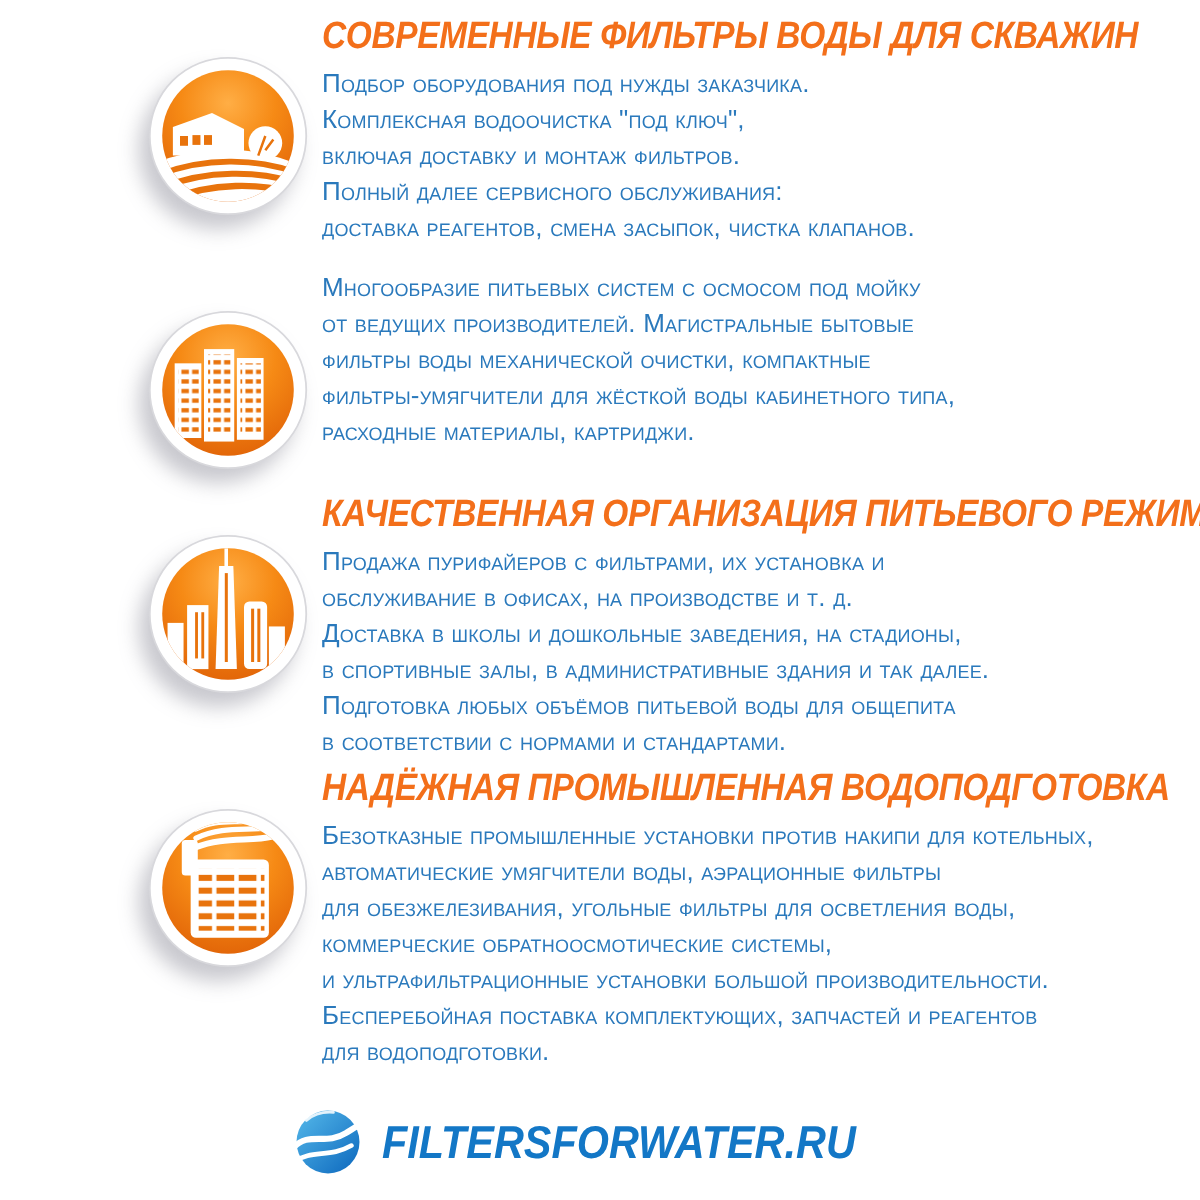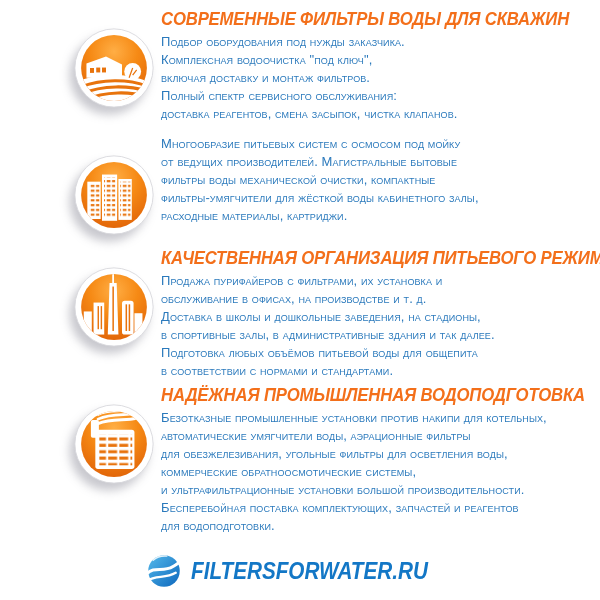--- a/index.html
+++ b/index.html
@@ -85,21 +85,21 @@
           <circle cx="66" cy="49" r="9.5" fill="#ffffff"></circle>
           <path d="M62,56 L66,45 M66,53 L70.5,47" stroke="#E8730C" stroke-width="1.4" fill="none"></path>
         </g>
       </svg>
     </div>
     <div class="content">
       <h2 class="heading"><span>СОВРЕМЕННЫЕ ФИЛЬТРЫ ВОДЫ ДЛЯ СКВАЖИН</span></h2>
       <p class="body-text">Подбор оборудования под нужды заказчика.
 Комплексная водоочистка "под ключ",
 включая доставку и монтаж фильтров.
-Полный спектр сервисного обслуживания:
+Полный далее сервисного обслуживания:
 доставка реагентов, смена засыпок, чистка клапанов.</p>
     </div>
   </div>
 
   <div class="section">
     <div class="icon-col">
       <svg class="badge" viewBox="0 0 90 90" role="img" aria-label="apartment-buildings-icon">
         <defs>
           <radialGradient id="og2" cx="50%" cy="25%" r="80%">
             <stop offset="0%" stop-color="#FFAE45"></stop>
@@ -122,21 +122,21 @@
           <rect x="33.8" y="25" width="12.5" height="45" fill="url(#w2)"></rect>
           <rect x="50" y="27" width="15" height="46" fill="#ffffff"></rect>
           <rect x="52" y="30" width="11.5" height="40" fill="url(#w2)"></rect>
         </g>
       </svg>
     </div>
     <div class="content">
       <p class="body-text">Многообразие питьевых систем с осмосом под мойку
 от ведущих производителей. Магистральные бытовые
 фильтры воды механической очистки, компактные
-фильтры-умягчители для жёсткой воды кабинетного залы,
+фильтры-умягчители для жёсткой воды кабинетного типа,
 расходные материалы, картриджи.</p>
     </div>
   </div>
 
   <div class="section section--3">
     <div class="icon-col">
       <svg class="badge" viewBox="0 0 90 90" role="img" aria-label="city-skyline-icon">
         <defs>
           <radialGradient id="og3" cx="50%" cy="25%" r="80%">
             <stop offset="0%" stop-color="#FFAE45"></stop>

